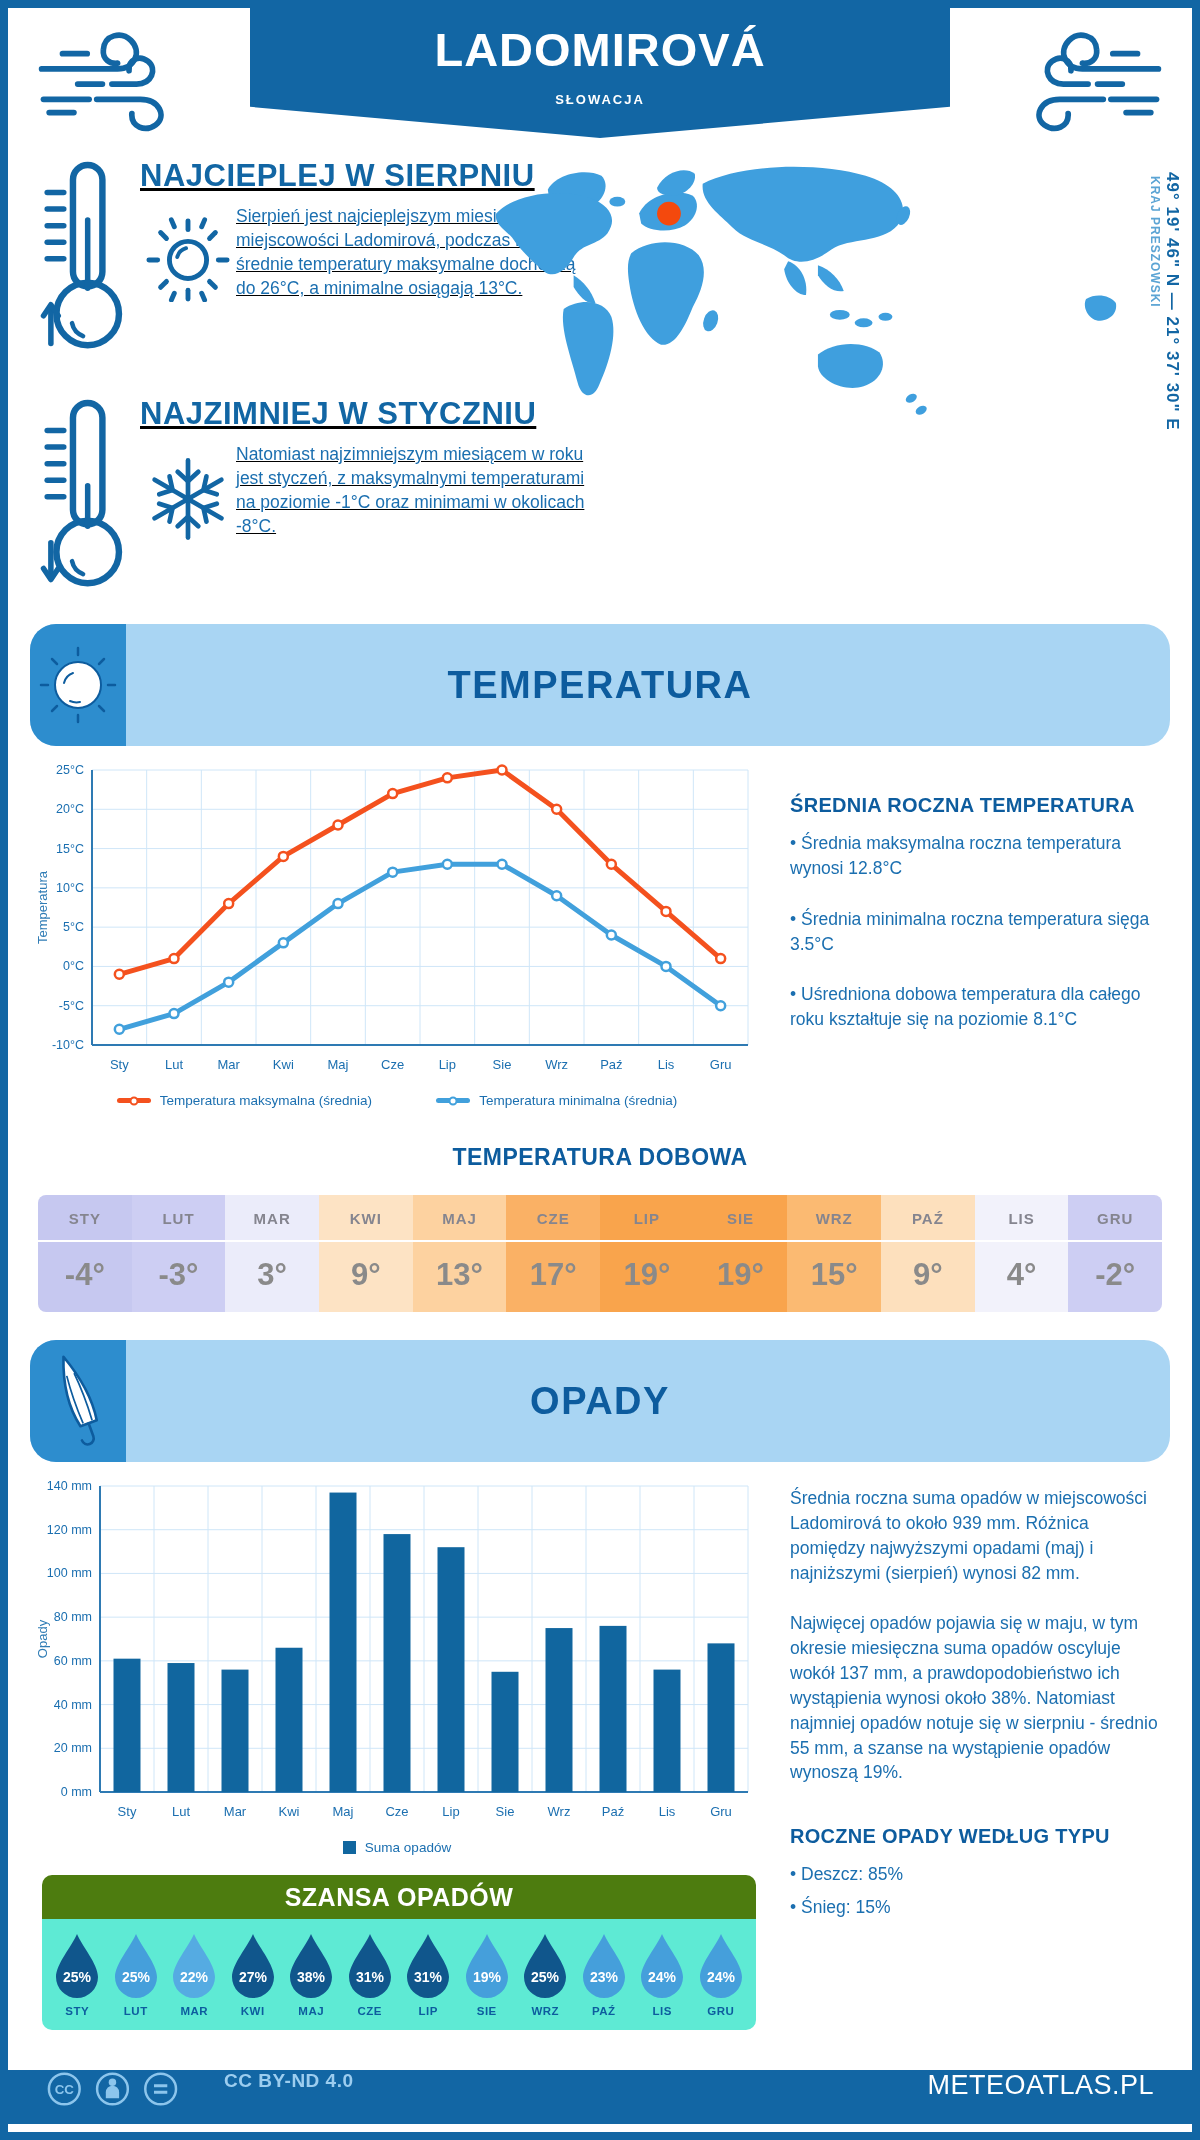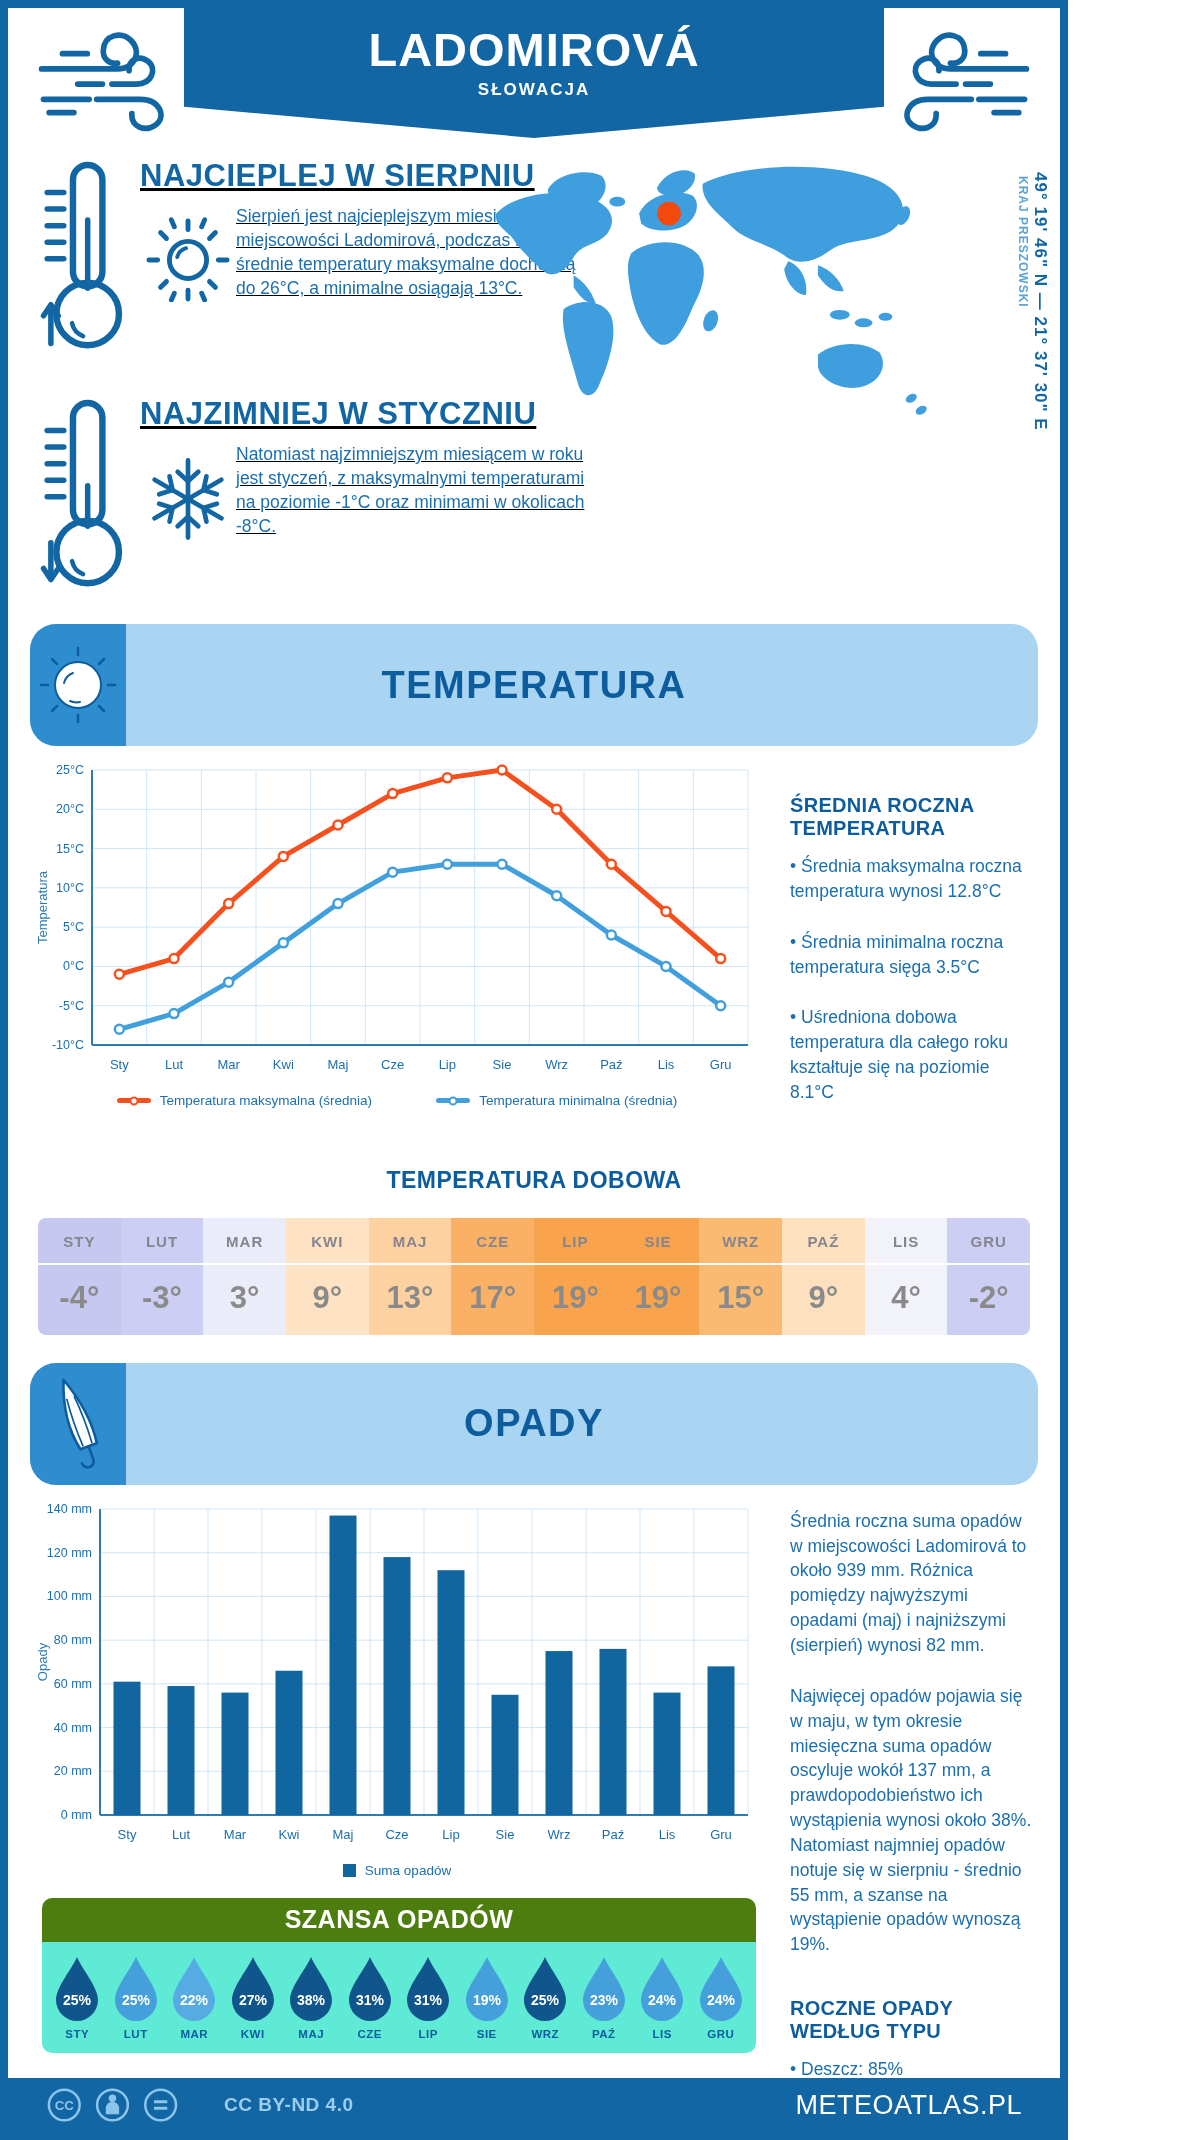--- a/index.html
+++ b/index.html
@@ -1,25 +1,25 @@
 <!DOCTYPE html>
 <html><head>
 <meta charset="utf-8">
 <style>
   html,body{margin:0;padding:0;background:#fff;}
   body{font-family:"Liberation Sans",sans-serif;width:1200px;}
-  .page{position:relative;width:1068px;height:2140px;box-sizing:border-box;border:8px solid #1266a4;background:#fff;overflow:hidden;}
+  .page{position:relative;width:1200px;height:2140px;box-sizing:border-box;border:8px solid #1266a4;background:#fff;overflow:hidden;}
 
   
   .header-wrap{position:relative;height:134px;}
   .banner{position:absolute;left:50%;transform:translateX(-50%);top:0;width:700px;height:130px;
     background:#1266a4;clip-path:polygon(0 0,100% 0,100% 76%,50% 100%,0 76%);
     text-align:center;color:#fff;}
   .banner h1{margin:14px 0 0;font-size:47px;letter-spacing:1px;}
-  .banner .subtitle{font-size:17px;letter-spacing:2px;margin-top:3px;font-weight:bold;}
+  .banner .subtitle{font-size:13px;letter-spacing:2px;margin-top:15px;font-weight:bold;}
   .wind{position:absolute;top:12px;width:152px;height:112px;}
   .wind.left{left:26px;}
   .wind.right{right:26px;transform:scaleX(-1);}
 
   
   .intro{position:relative;height:468px;}
   .intro-left{position:absolute;left:30px;top:10px;width:560px;text-decoration:underline;}
   .sec-item{display:flex;margin-bottom:30px;}
   .thermo{flex:none;width:92px;height:208px;}
   .sec-body{margin-left:10px;}
@@ -62,22 +62,22 @@
 
   
   .szansa{margin:20px 0 0 8px;width:714px;border-radius:10px;overflow:hidden;}
   .szansa-head{height:44px;background:#4d7c0f;color:#fff;font-weight:bold;font-size:25px;
     display:flex;align-items:center;justify-content:center;letter-spacing:0.5px;}
   .szansa-body{background:#5eead4;display:flex;padding:13px 6px 13px;}
   .drop-col{flex:1;text-align:center;}
   .drop-month{font-size:11.5px;font-weight:bold;color:#0d5c9e;margin-top:3px;letter-spacing:0.5px;}
 
   
-  .footer{position:absolute;left:0;right:0;bottom:0;height:54px;background:#1266a4;
-    display:flex;align-items:center;padding:0 38px;box-sizing:border-box;}
+  .footer{position:absolute;left:0;right:0;bottom:8px;height:54px;background:#1266a4;
+    display:flex;align-items:flex-start;padding:0 38px;box-sizing:border-box;}
   .license{color:#9ccdef;font-weight:bold;font-size:19px;margin-left:16px;letter-spacing:0.5px;}
   .brand{margin-left:auto;color:#fff;font-weight:normal;font-size:27px;letter-spacing:0.5px;}
 </style>
 </head>
 <body>
 
 <div class="page">
 
   <div class="header-wrap">
     <svg class="wind left" viewBox="0 0 160 115" fill="none" stroke="#1266a4" stroke-width="6" stroke-linecap="round">

